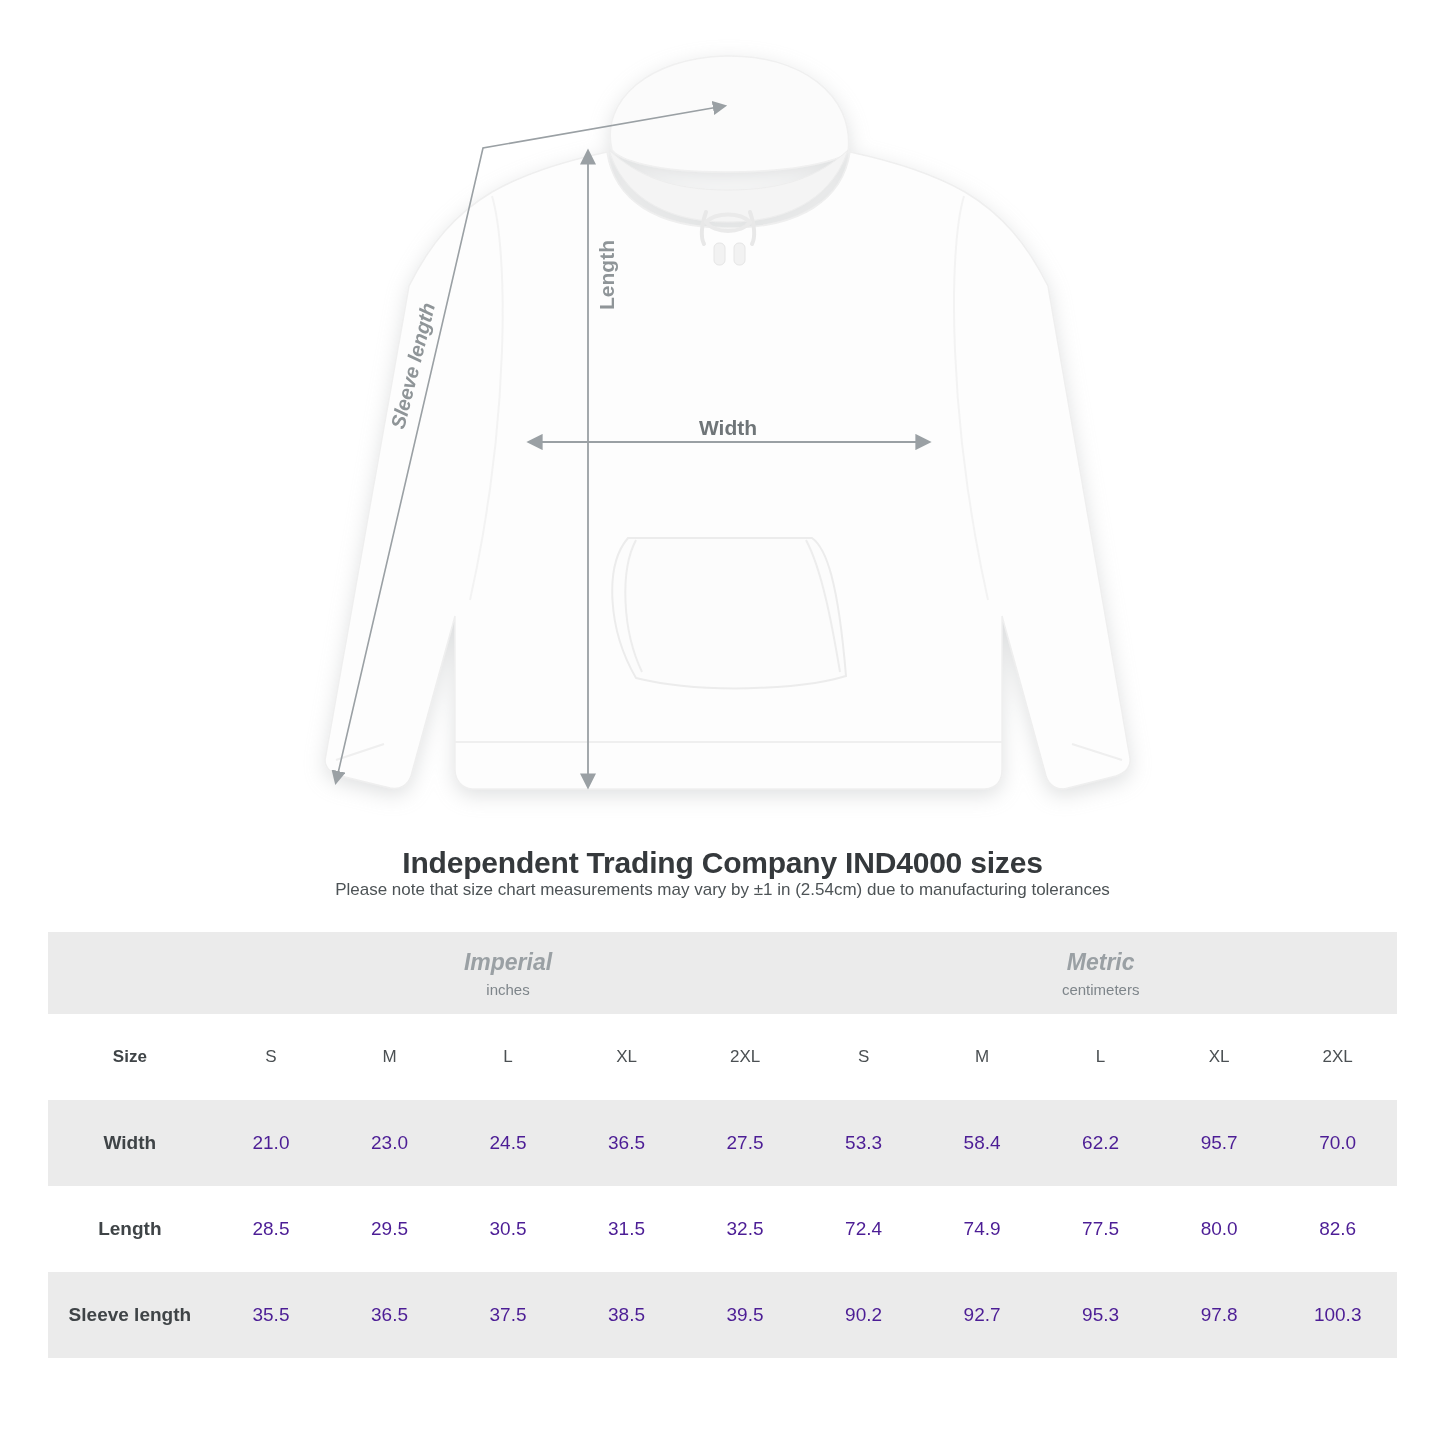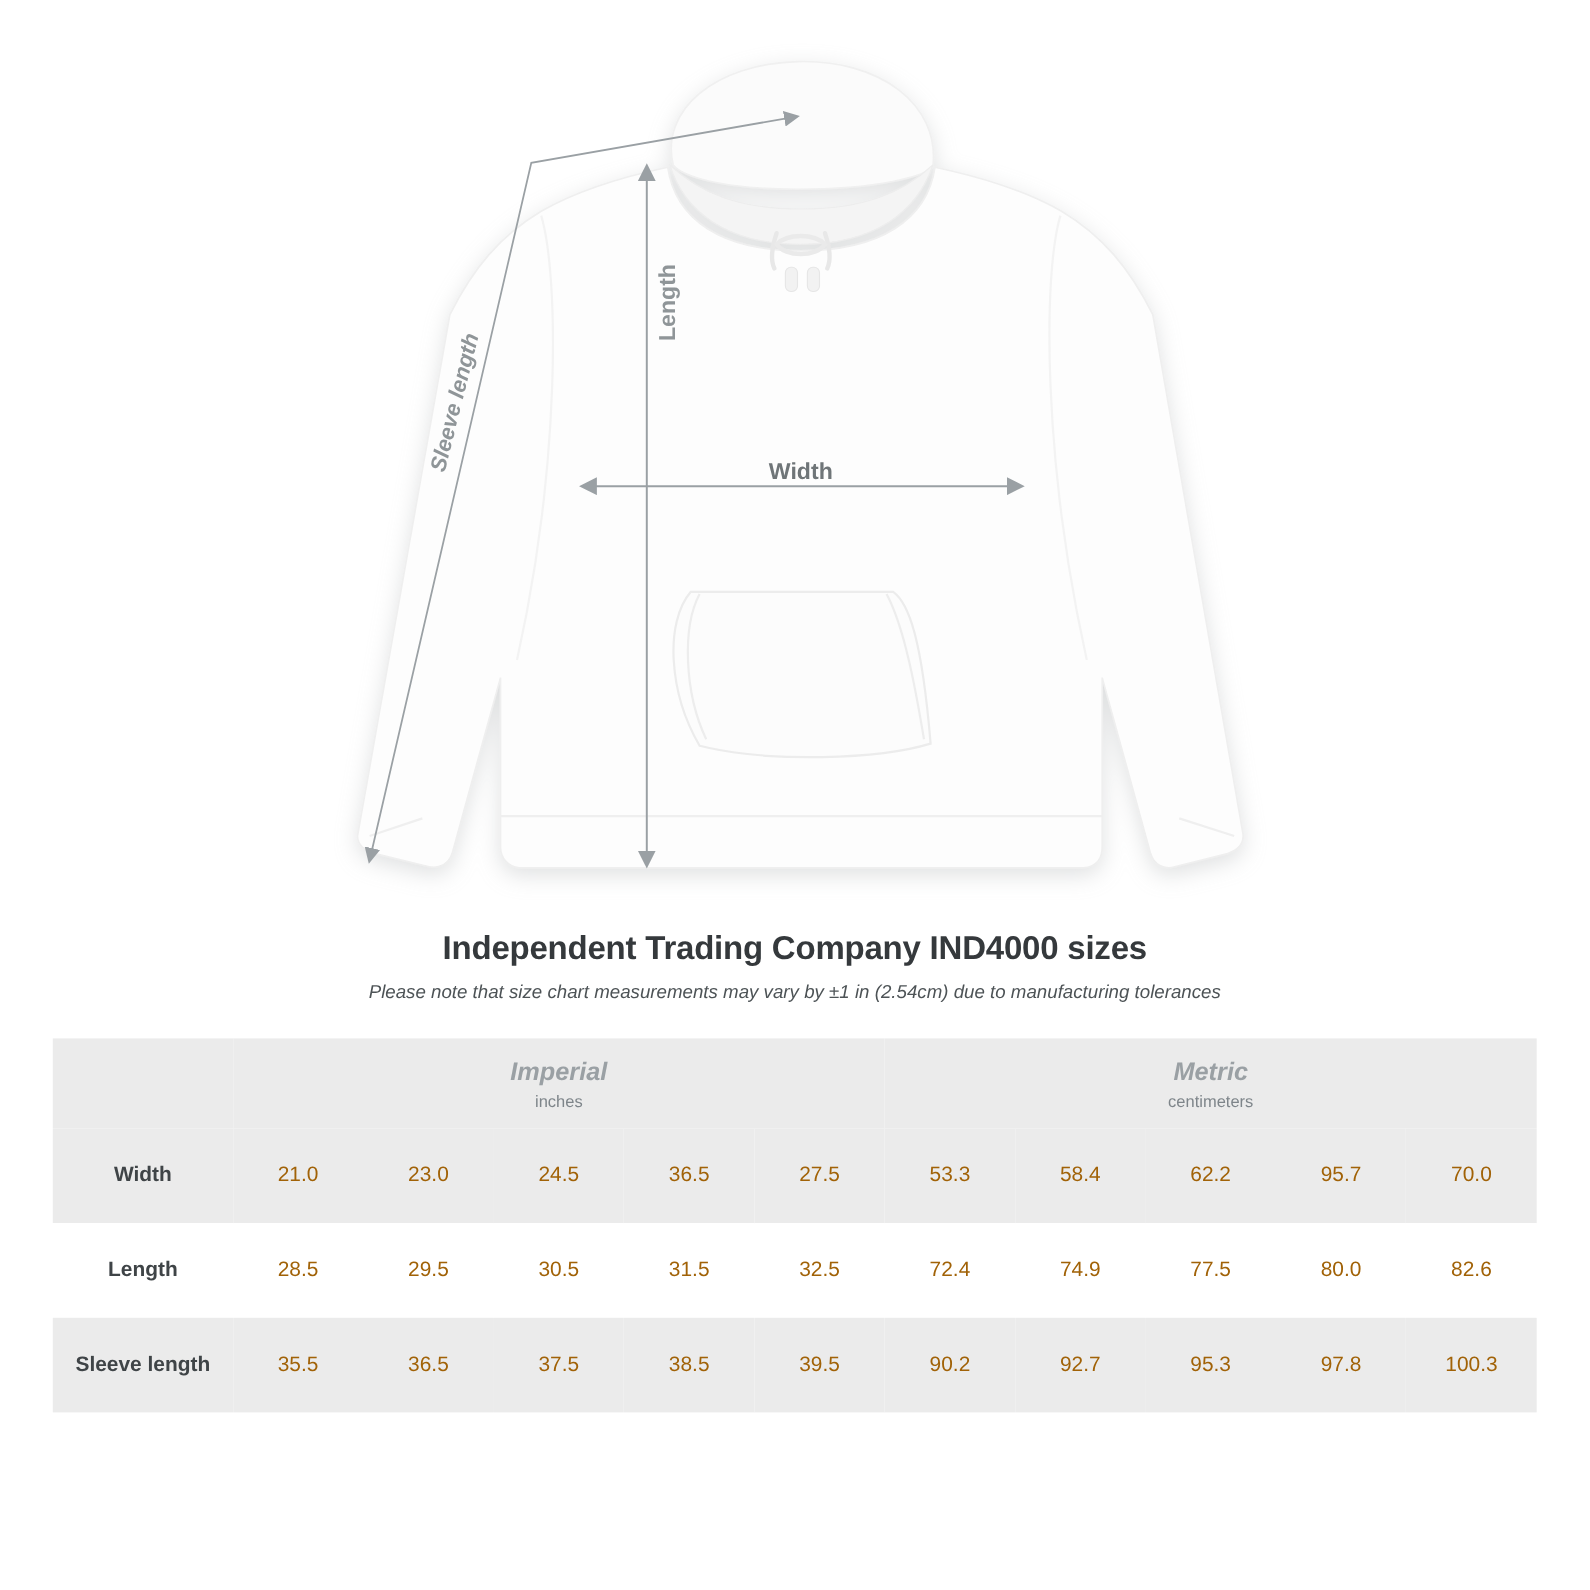--- a/index.html
+++ b/index.html
@@ -37,23 +37,22 @@
     margin-top: 6px;
   }
   .chart-title {
     font-size: 30px;
     font-weight: bold;
     color: #35393c;
     letter-spacing: -0.2px;
   }
   .chart-note {
     font-size: 17px;
-    font-style: italic;
     color: #4d5356;
-    margin-top: 12px;
+    margin-top: 0;
   }
 
   
   .table-wrap {
     margin: 32px 48px 0 48px;
   }
   table.size-table {
     border-collapse: collapse;
     width: 1349px;
     table-layout: fixed;
@@ -91,21 +90,21 @@
     background: #ffffff;
   }
   .header-row td.rowlabel {
     font-weight: bold;
     color: #3f4447;
   }
 
   .data-row td {
     height: 84px;
     font-size: 19px;
-    color: #a16207;
+    color: #4c1d95;
   }
   .data-row td.rowlabel {
     font-weight: bold;
     font-size: 19px;
     color: #3f4447;
   }
   .row-shaded td { background: #ebebeb; }
   .row-plain td { background: #ffffff; }
 
   .col-label { width: 163px; }
@@ -226,20 +225,33 @@
           <td colspan="5">
             <div class="unit-name">Imperial</div>
             <div class="unit-sub">inches</div>
           </td>
           <td colspan="5">
             <div class="unit-name">Metric</div>
             <div class="unit-sub">centimeters</div>
           </td>
         </tr>
 
+        <tr class="header-row">
+          <td class="rowlabel">Size</td>
+          <td>S</td>
+          <td>M</td>
+          <td>L</td>
+          <td>XL</td>
+          <td>2XL</td>
+          <td>S</td>
+          <td>M</td>
+          <td>L</td>
+          <td>XL</td>
+          <td>2XL</td>
+        </tr>
 
         <tr class="data-row row-shaded">
           <td class="rowlabel">Width</td>
           <td>21.0</td>
           <td>23.0</td>
           <td>24.5</td>
           <td>36.5</td>
           <td>27.5</td>
           <td>53.3</td>
           <td>58.4</td>

